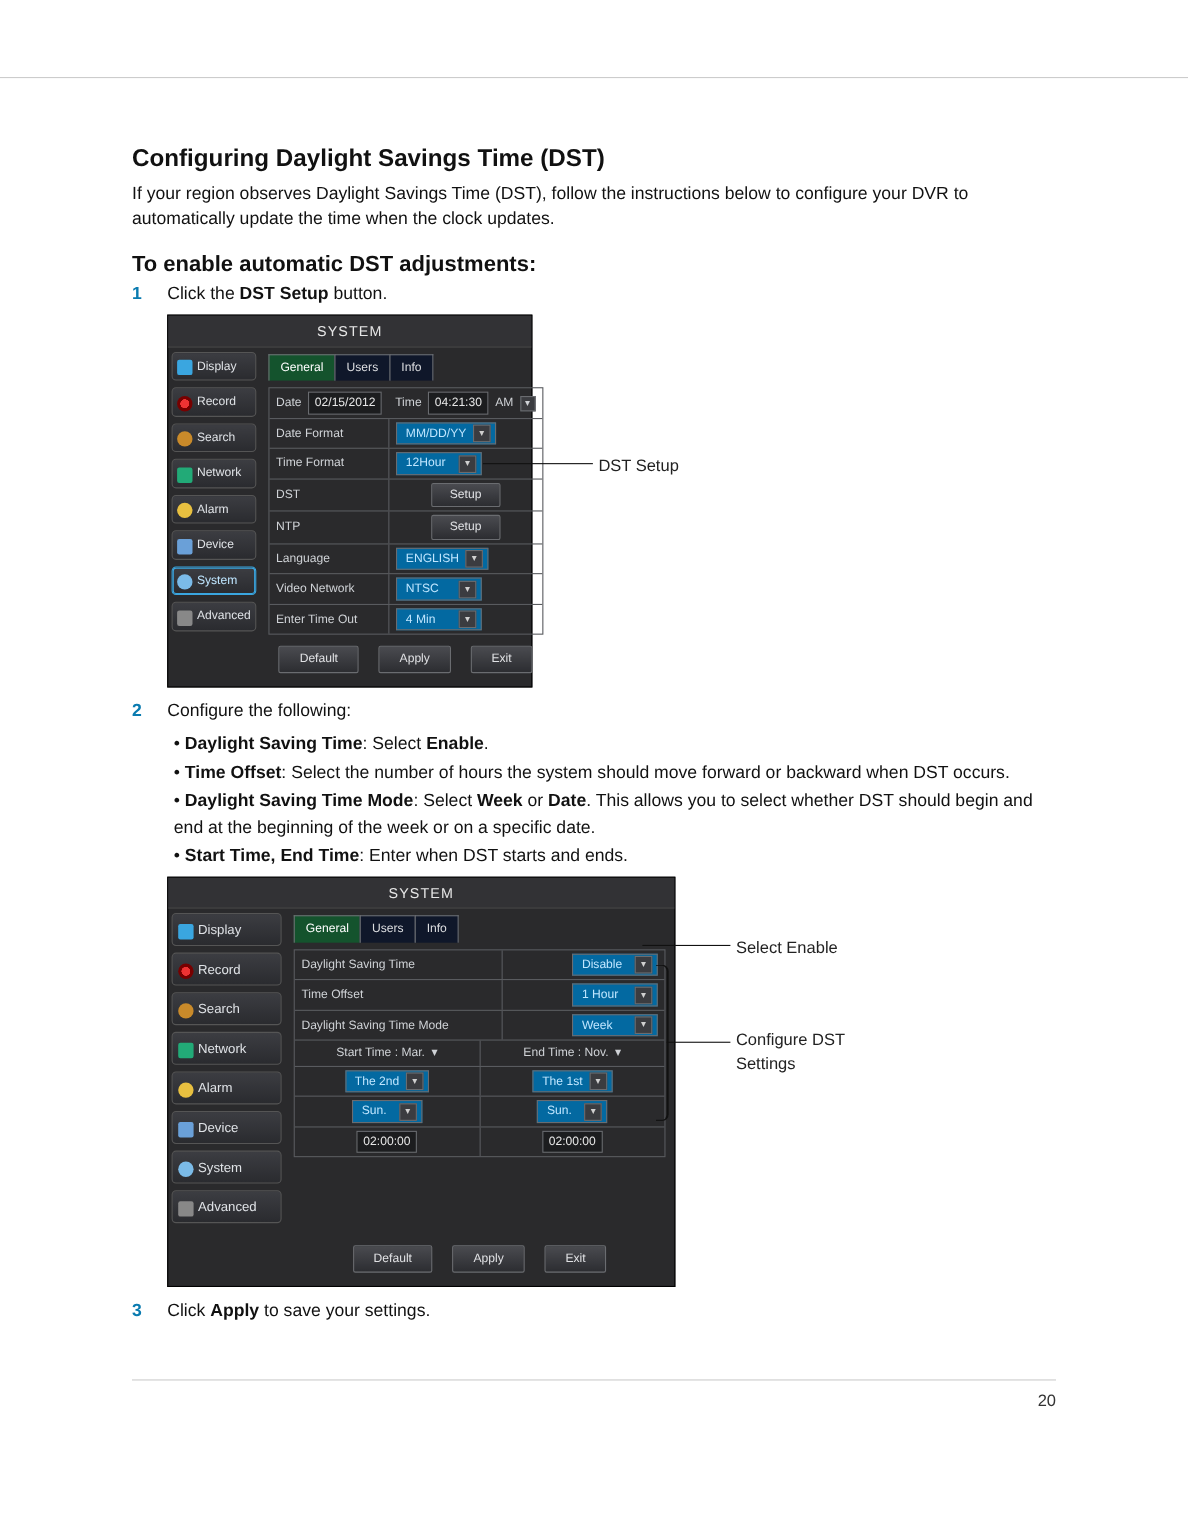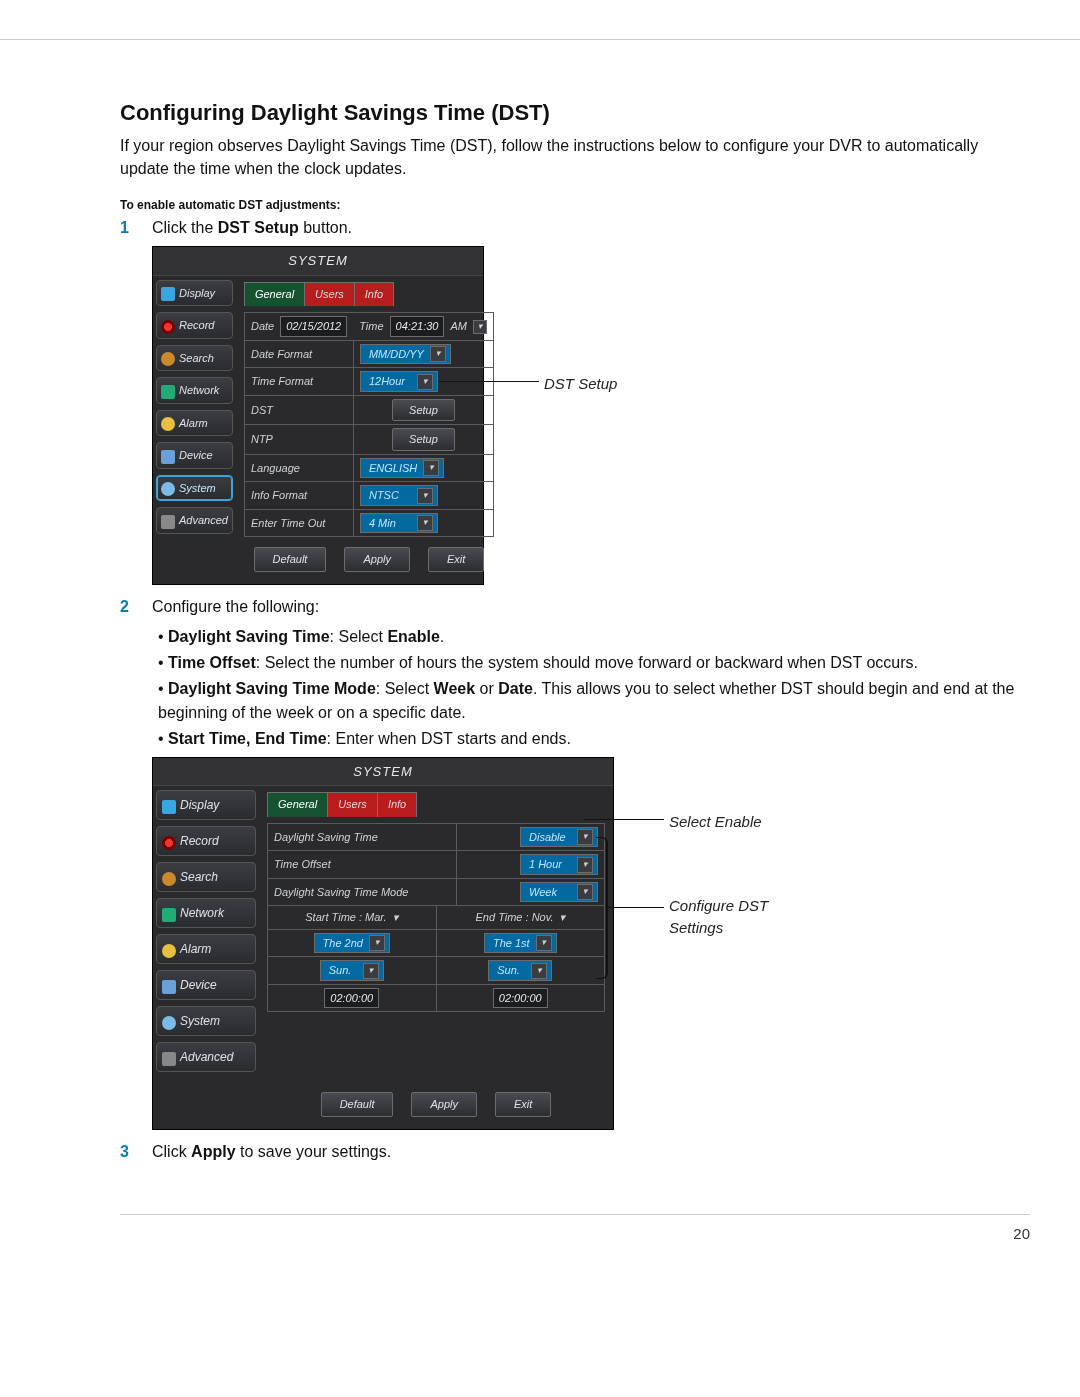--- a/index.html
+++ b/index.html
@@ -4,37 +4,37 @@
 <style>
   body {
     font-family: Arial, Helvetica, sans-serif;
     background: #fff;
     color: #111;
     margin: 0;
     padding: 0;
     width: 1080px;
   }
   .page {
-    padding: 60px 50px 40px 120px;
+    padding: 60px 120px 40px 120px;
     border-top: 1px solid #ccc;
-    margin-top: 39px;
+    margin-top: 70px;
   }
   h2 {
     font-size: 22px;
     font-weight: bold;
     margin: 0 0 8px 0;
   }
   .intro {
     font-size: 16px;
     line-height: 1.45;
     margin-bottom: 18px;
   }
   .subhead {
     font-weight: bold;
-    font-size: 12px;
+    font-size: 20px;
     margin: 6px 0 4px 0;
   }
   ol.steps {
     list-style: none;
     padding: 0;
     margin: 0;
     counter-reset: step;
   }
   ol.steps > li {
     counter-increment: step;
@@ -117,21 +117,21 @@
   .tabs {
     display: flex;
     gap: 0;
     margin-bottom: 6px;
   }
   .tabs .tab {
     border: 1px solid #6d6f73;
     border-bottom: none;
     padding: 3px 10px 4px 10px;
     font-size: 11px;
-    background: #b91c1c;
+    background: #0f172a;
     color: #dcdde0;
     margin-right: -1px;
   }
   .tabs .tab.active {
     background: #14532d;
     color: #fff;
   }
   .grid {
     border: 1px solid #595b5f;
   }
@@ -196,21 +196,20 @@
     padding: 10px 0 2px 0;
   }
   .btn-row .btn-mini { padding: 3px 18px; }
 
   
   .shot-wrap {
     position: relative;
     display: flex;
     align-items: flex-start;
     margin: 6px 0 10px 0;
-    font-style: italic;
   }
   .callouts {
     position: relative;
     font-size: 15px;
     color: #222;
     padding-left: 70px;
     flex: 1;
   }
   .callout {
     position: absolute;
@@ -352,21 +351,21 @@
               <div class="row">
                     <div class="cell lbl">Language</div>
                 <div class="cell val">
                       <div class="select">
                         <span>ENGLISH</span>
                         <span class="dd">▾</span>
                       </div>
                     </div>
                   </div>
               <div class="row">
-                    <div class="cell lbl">Info Format</div>
+                    <div class="cell lbl">Video Network</div>
                 <div class="cell val">
                       <div class="select">
                         <span>NTSC</span>
                         <span class="dd">▾</span>
                       </div>
                     </div>
                   </div>
               <div class="row">
                     <div class="cell lbl">Enter Time Out</div>
                 <div class="cell val">

